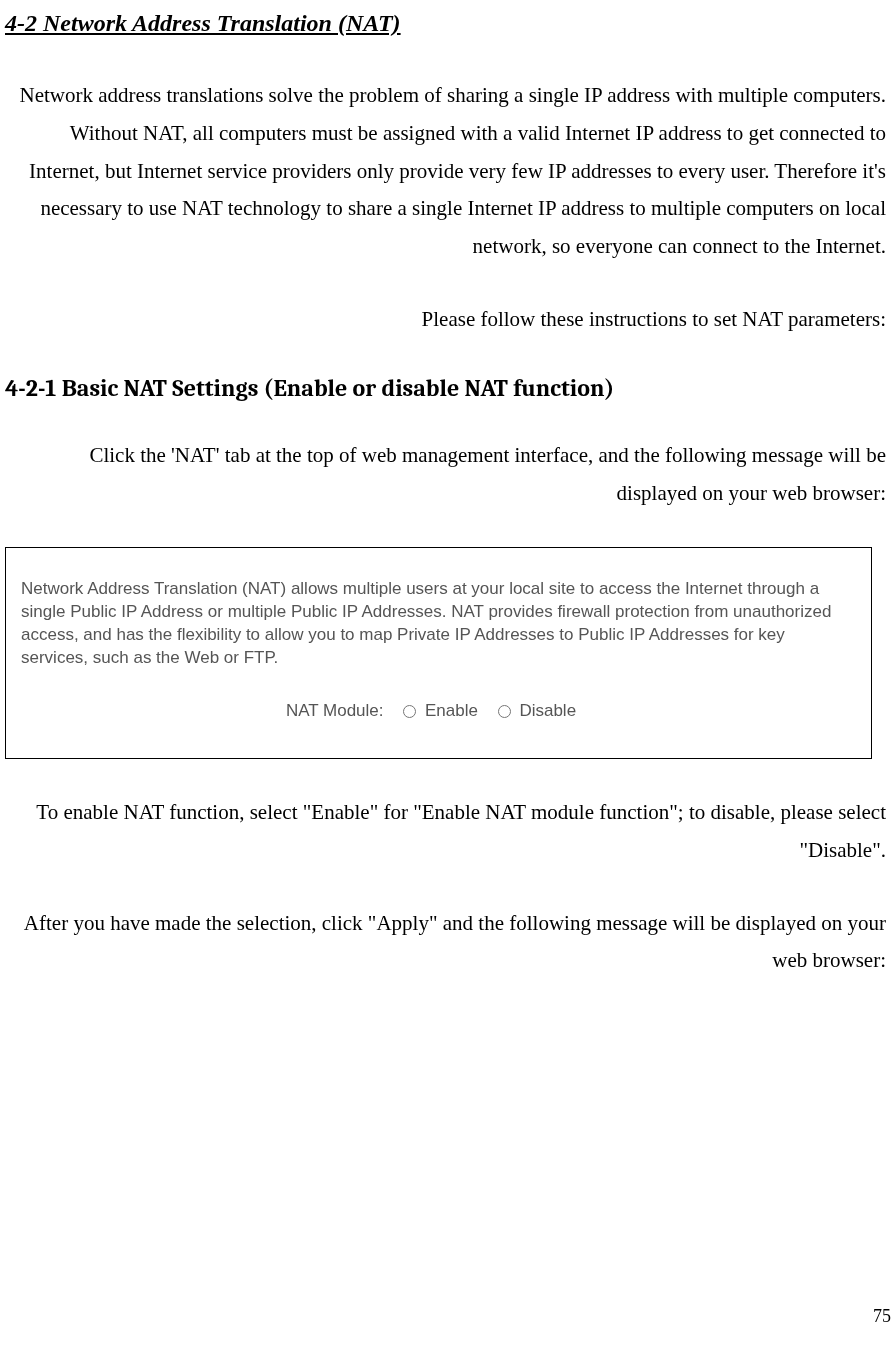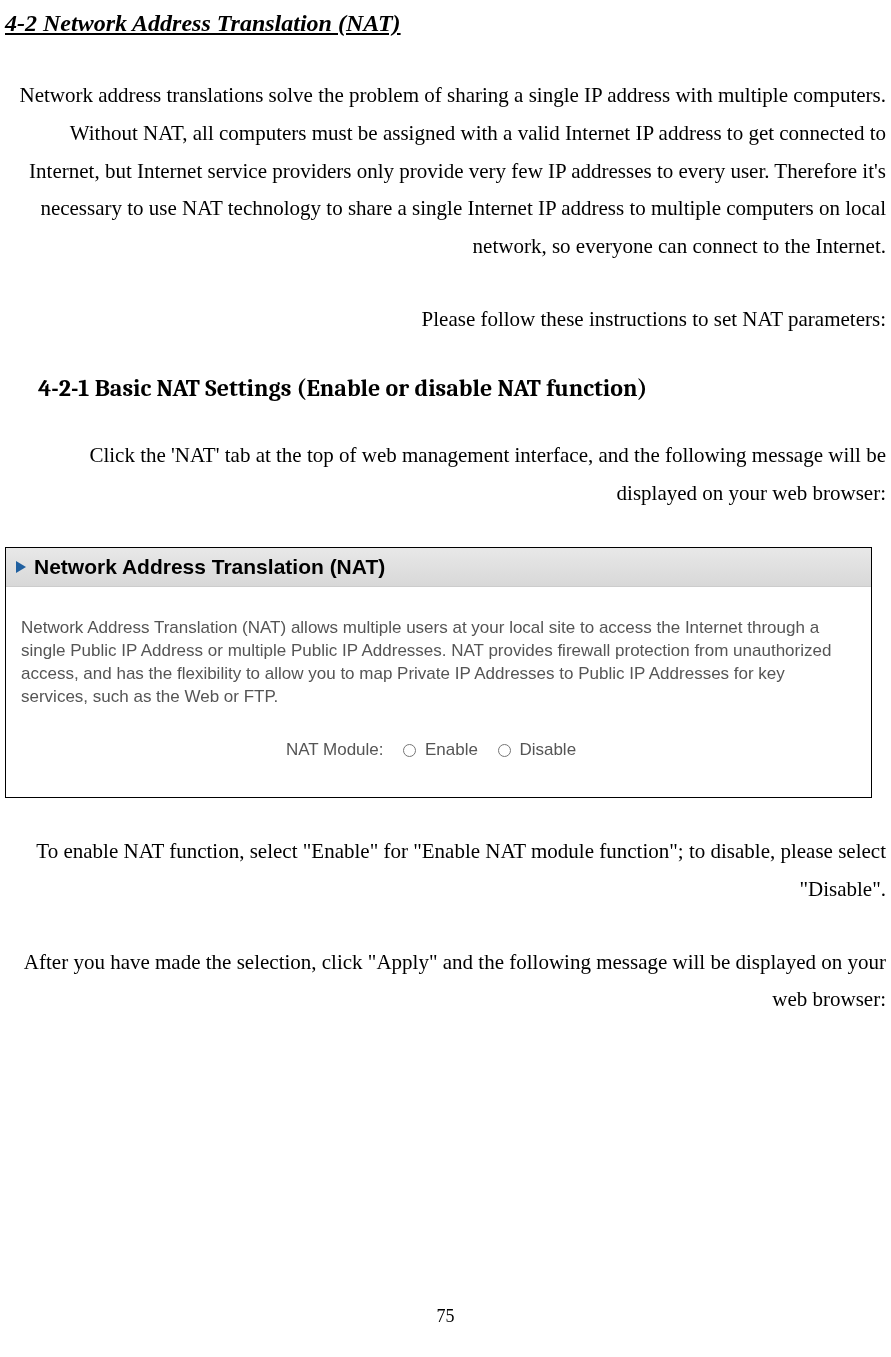--- a/index.html
+++ b/index.html
@@ -27,21 +27,20 @@
       line-height: 1.8;
       margin-bottom: 35px;
       text-align: right;
     }
     .heading-2 {
       font-size: 24px;
       font-weight: bold;
       font-family: Cambria, Georgia, serif;
       margin-top: 20px;
       margin-bottom: 35px;
-      margin-left: 33px;
     }
     .screenshot-box {
       border: 1px solid #000;
       width: 867px;
       padding: 0;
       margin-bottom: 35px;
       background: white;
     }
     .screenshot-header {
       background: linear-gradient(to bottom, #e8e8e8, #d8d8d8);
@@ -99,43 +98,39 @@
       background: linear-gradient(to bottom, #fdfdfd, #e5e5e5);
       border: 1px solid #999;
       border-radius: 4px;
       cursor: pointer;
     }
     .page-number {
       position: absolute;
       bottom: 30px;
       width: 100%;
       left: 0;
-      text-align: center;
+      text-align: right;
       font-size: 18px;
       font-family: "Times New Roman", Times, serif;
     }
   </style>
 </head>
 <body>
 
 <h2 class="heading-1">4-2 Network Address Translation (NAT)</h2>
 
 <p class="paragraph">Network address translations solve the problem of sharing a single IP address with multiple computers. Without NAT, all computers must be assigned with a valid Internet IP address to get connected to Internet, but Internet service providers only provide very few IP addresses to every user. Therefore it's necessary to use NAT technology to share a single Internet IP address to multiple computers on local network, so everyone can connect to the Internet.</p>
 
 <p class="paragraph">Please follow these instructions to set NAT parameters:</p>
 
 <h3 class="heading-2">4-2-1 Basic NAT Settings (Enable or disable NAT function)</h3>
 
 <p class="paragraph">Click the 'NAT' tab at the top of web management interface, and the following message will be displayed on your web browser:</p>
 
 <div class="screenshot-box">
-  <div class="screenshot-header">
-    <span class="triangle-icon"></span>
-    <span class="screenshot-title">Network Address Translation (NAT)</span>
-  </div>
   <div class="screenshot-body">
     <div class="screenshot-desc">Network Address Translation (NAT) allows multiple users at your local site to access the Internet through a single Public IP Address or multiple Public IP Addresses. NAT provides firewall protection from unauthorized access, and has the flexibility to allow you to map Private IP Addresses to Public IP Addresses for key services, such as the Web or FTP.</div>
     <div class="nat-module-row">
       <span class="nat-module-label">NAT Module:</span>
       <span class="radio-option">
         <input type="radio" name="nat" style="">
         <span>Enable</span>
       </span>
       <span class="radio-option">
         <input type="radio" name="nat" style="">

